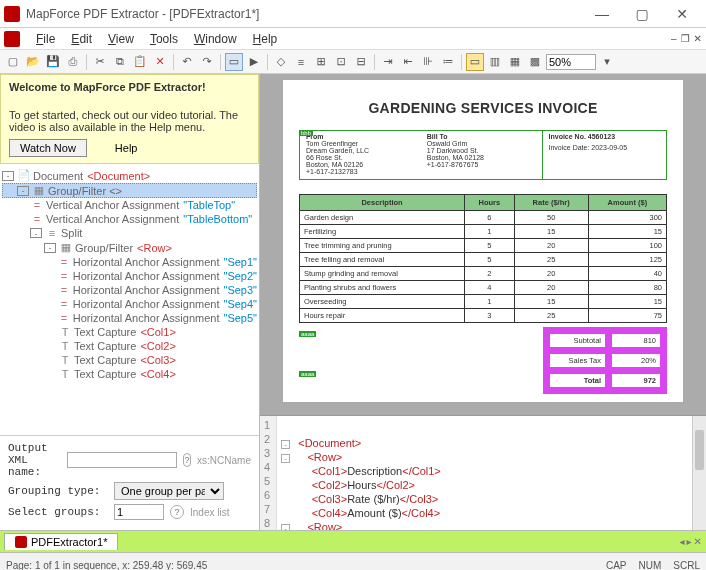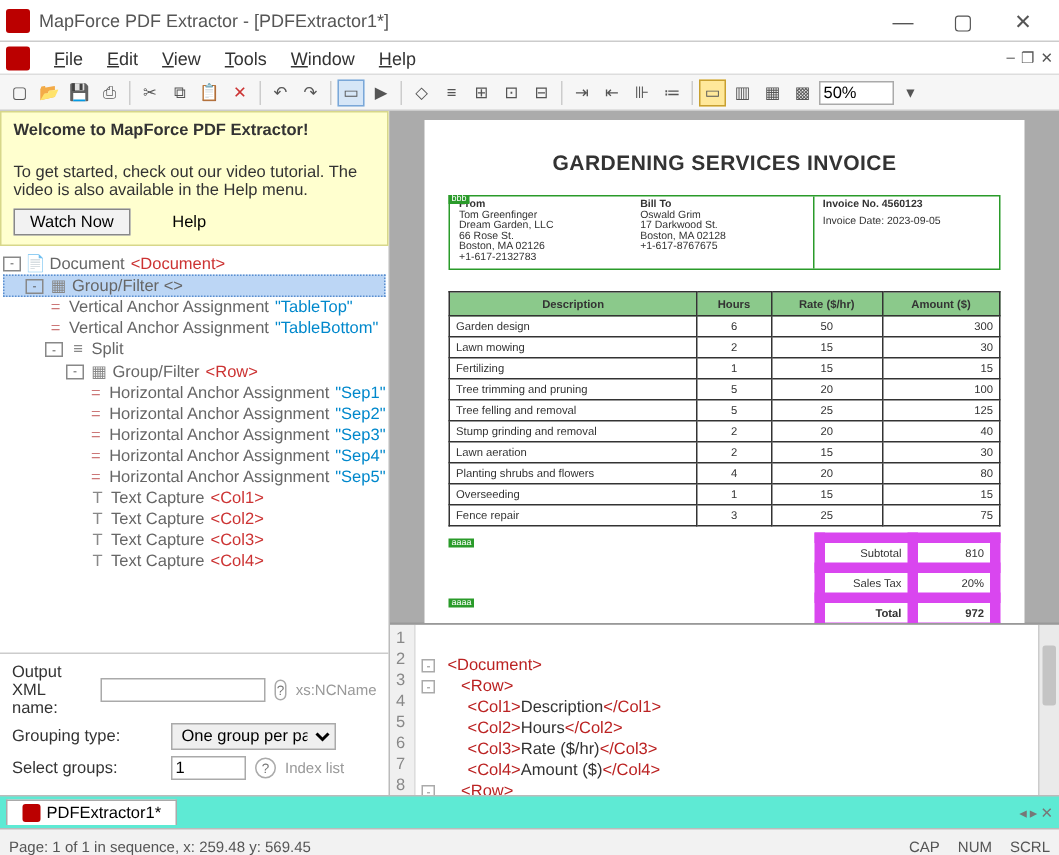--- a/index.html
+++ b/index.html
@@ -35,21 +35,21 @@
 .tree-row .boxicon { width: 12px; height: 10px; border: 1px solid #888; display: inline-flex; align-items: center; justify-content: center; font-size: 8px; margin-right: 3px; color: #555; }
 .tree-row .nodeicon { width: 14px; display: inline-block; text-align: center; margin-right: 2px; }
 .tree-row .label { color: #666; }
 .tree-row .val { margin-left: 4px; }
 .val.red { color: #c33; }
 .val.blue { color: #08c; }
 .tree-row.sel { background: #bcd6f5; border: 1px dotted #5a8ecf; padding: 0; }
 
 .props { border-top: 1px solid #ccc; padding: 6px 8px; font-size: 11px; color: #333; }
 .props .prow { display: flex; align-items: center; margin-bottom: 4px; gap: 6px; }
-.props .plabel { width: 100px; }
+.props .plabel { width: 100px; font-family: Liberation Mono, monospace; }
 .props input, .props select { font-size: 11px; border: 1px solid #aaa; padding: 1px 2px; width: 110px; }
 .props .help { width: 14px; height: 14px; border: 1px solid #aaa; border-radius: 7px; display: flex; align-items: center; justify-content: center; font-size: 9px; color: #777; }
 .props .hint { color: #999; font-size: 10px; }
 
 .right-pane { flex: 1; display: flex; flex-direction: column; background: #ababab; position: relative; }
 .canvas-wrap { flex: 1; overflow: auto; padding: 6px; }
 .page { background: #fff; margin: 0 auto; width: 400px; padding: 12px 16px 8px 16px; font-size: 8px; color: #333; }
 .page h1 { text-align: center; font-size: 14px; font-weight: 700; margin: 8px 0 14px 0; letter-spacing: 0.3px; }
 .info-box { border: 1px solid #2a9b2a; display: flex; font-size: 7px; position: relative; }
 .info-box .tag { position: absolute; top: -1px; background: #2a9b2a; color: #fff; font-size: 6px; padding: 0 2px; }
@@ -74,21 +74,21 @@
 
 .code-pane { background: #fff; border-top: 1px solid #999; height: 115px; display: flex; font-family: Consolas, monospace; font-size: 11px; overflow: auto; position: relative; }
 .gutter { background: #f0f0f0; color: #888; padding: 2px 6px 2px 4px; text-align: right; border-right: 1px solid #ddd; }
 .gutter div { height: 14px; line-height: 14px; }
 .code { padding: 20px 4px; color: #333; }
 .code .line { height: 14px; line-height: 14px; white-space: pre; }
 .code .tag { color: #b22; }
 .code .txt { color: #333; }
 .code .fold { color: #888; border: 1px solid #aaa; width: 9px; height: 9px; display: inline-flex; align-items: center; justify-content: center; font-size: 8px; margin-right: 2px; line-height: 7px; }
 
-.doc-tabs { height: 22px; background: #5eead4; border-top: 1px solid #bbb; display: flex; align-items: center; padding: 0 4px; font-size: 11px; }
+.doc-tabs { height: 22px; background: #bef264; border-top: 1px solid #bbb; display: flex; align-items: center; padding: 0 4px; font-size: 11px; }
 .doc-tabs .tab { background: #fff; border: 1px solid #aaa; border-bottom: none; padding: 2px 10px; display: flex; align-items: center; gap: 4px; }
 .doc-tabs .tab .ticon { width: 12px; height: 12px; background: #b00; border-radius: 2px; }
 .doc-tabs .nav { margin-left: auto; display: flex; gap: 2px; color: #777; font-size: 10px; }
 
 .statusbar { height: 18px; background: #f2f2f2; border-top: 1px solid #bbb; display: flex; align-items: center; padding: 12px 6px; font-size: 10px; color: #555; }
 .statusbar .right { margin-left: auto; display: flex; gap: 12px; }
 
 .scroll-v { position: absolute; right: 0; top: 0; bottom: 0; width: 14px; background: #eaeaea; border-left: 1px solid #ccc; }
 .scroll-v .thumb { position: absolute; left: 2px; right: 2px; top: 14px; height: 40px; background: #c4c4c4; border-radius: 2px; }
 </style>
@@ -314,26 +314,20 @@
                 <th>Rate ($/hr)</th>
                 <th>Amount ($)</th>
               </tr>
               <tr>
                 <td>Garden design</td>
                 <td class="ctr">6</td>
                 <td class="ctr">50</td>
                 <td class="num">300</td>
               </tr>
               <tr>
-                <td>Lawn mowing</td>
-                <td class="ctr">2</td>
-                <td class="ctr">15</td>
-                <td class="num">30</td>
-              </tr>
-              <tr>
                 <td>Fertilizing</td>
                 <td class="ctr">1</td>
                 <td class="ctr">15</td>
                 <td class="num">15</td>
               </tr>
               <tr>
                 <td>Tree trimming and pruning</td>
                 <td class="ctr">5</td>
                 <td class="ctr">20</td>
                 <td class="num">100</td>
@@ -344,39 +338,33 @@
                 <td class="ctr">25</td>
                 <td class="num">125</td>
               </tr>
               <tr>
                 <td>Stump grinding and removal</td>
                 <td class="ctr">2</td>
                 <td class="ctr">20</td>
                 <td class="num">40</td>
               </tr>
               <tr>
-                <td>Lawn aeration</td>
-                <td class="ctr">2</td>
-                <td class="ctr">15</td>
-                <td class="num">30</td>
-              </tr>
-              <tr>
                 <td>Planting shrubs and flowers</td>
                 <td class="ctr">4</td>
                 <td class="ctr">20</td>
                 <td class="num">80</td>
               </tr>
               <tr>
                 <td>Overseeding</td>
                 <td class="ctr">1</td>
                 <td class="ctr">15</td>
                 <td class="num">15</td>
               </tr>
               <tr>
-                <td>Fence repair</td>
+                <td>Hours repair</td>
                 <td class="ctr">3</td>
                 <td class="ctr">25</td>
                 <td class="num">75</td>
               </tr>
             </tbody>
           </table>
         <table class="totals">
           <tbody>
               <tr>
                 <td class="filler" style="width:68%">

